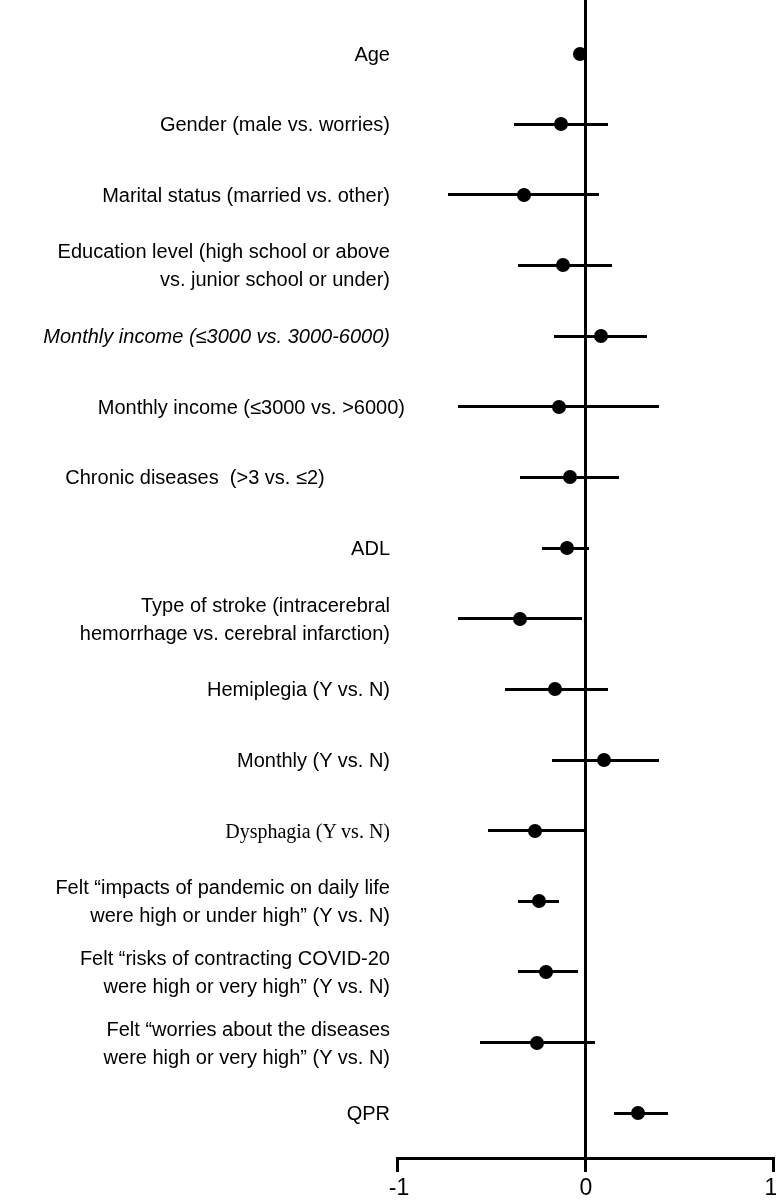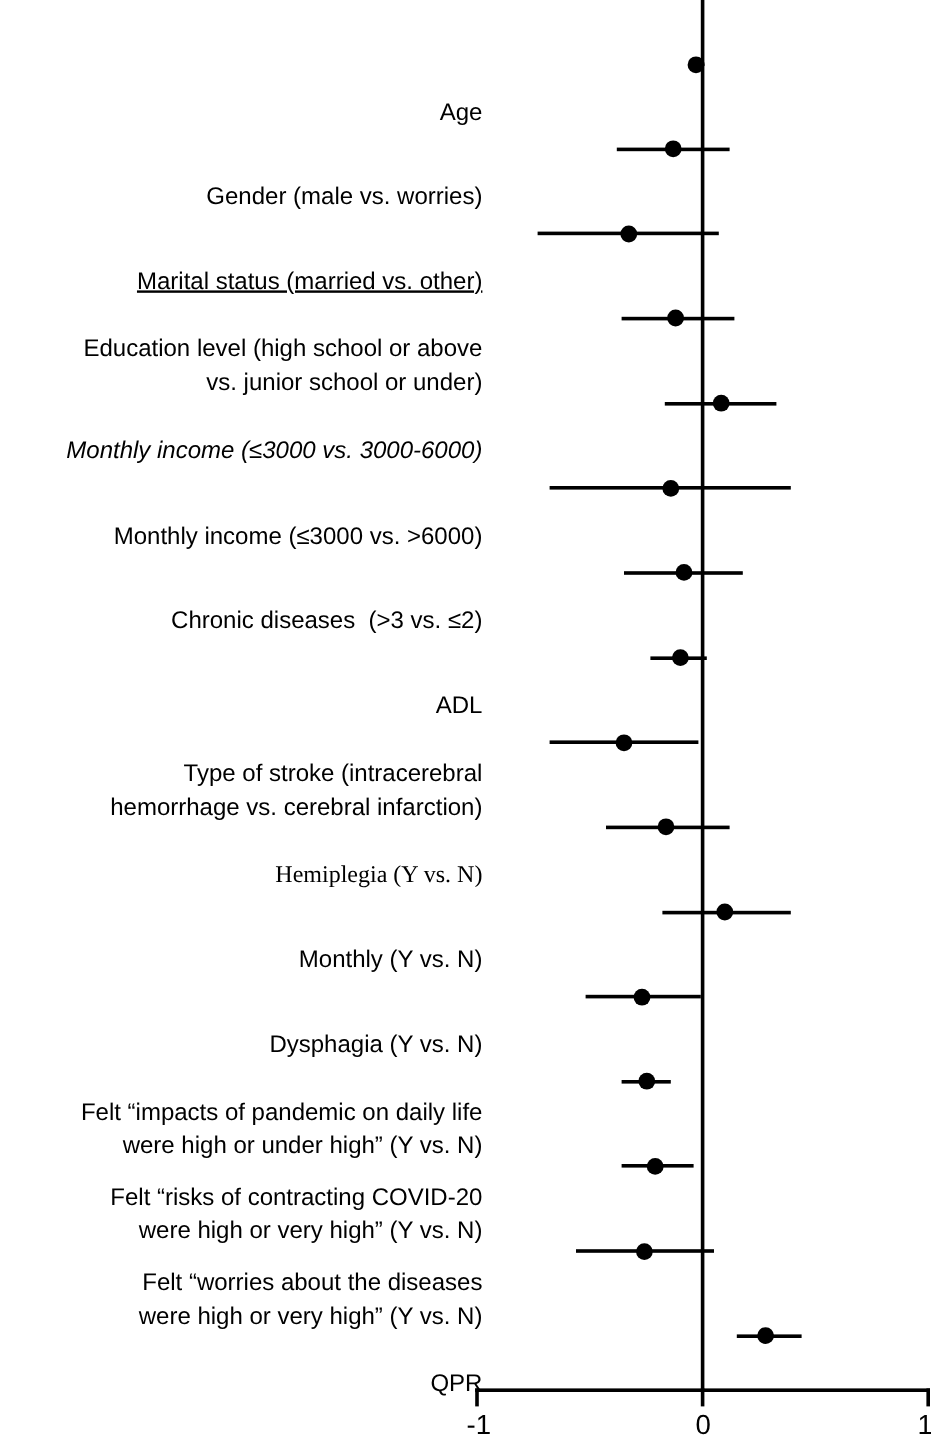--- a/index.html
+++ b/index.html
@@ -9,24 +9,23 @@
     font-family:"Liberation Sans", sans-serif;
     overflow:hidden;
   }
   .zero-line { position:absolute; left:584px; top:0; width:3px; height:1160px; background:#000; }
   .axis-line { position:absolute; left:396px; top:1157px; width:379px; height:3px; background:#000; }
   .tick-mark { position:absolute; top:1157px; width:3px; height:15px; background:#000; }
   .tick-label { position:absolute; top:1174px; font-size:23px; transform:translateX(-50%); }
   .tm0 { left:396px; } .tm1 { left:584px; } .tm2 { left:772px; }
   .tl0 { left:399px; } .tl1 { left:586px; } .tl2 { left:771px; }
   .row-label {
-    position:absolute; left:12px; width:390px; text-align:right;
+    position:absolute; left:0; width:390px; text-align:right;
     font-size:20px; line-height:28px; white-space:pre;
     transform:translateY(-50%);
-    margin-top:40px;
   }
   .ci-line { position:absolute; height:3px; background:#000; }
   .dot { position:absolute; width:14px; height:14px; border-radius:50%; background:#000; }
 </style>
 </head>
 <body>
 
 <div class="figure">
   <div class="zero-line"></div>
   <div class="axis-line"></div>
@@ -41,50 +40,50 @@
 
   <div id="rows">
       <div class="ci-line" style="left: 577.99px; width: 9.3875px; top: 52px;"></div>
       <div class="dot" style="left: 572.867px; top: 46.5px;"></div>
       <div class="row-label" style="top: 53.5px;">Age</div>
       <div class="ci-line" style="left: 514.155px; width: 93.875px; top: 122.65px;"></div>
       <div class="dot" style="left: 554.092px; top: 117.15px;"></div>
       <div class="row-label" style="top: 124.15px;">Gender (male vs. worries)</div>
       <div class="ci-line" style="left: 448.442px; width: 150.2px; top: 193.3px;"></div>
       <div class="dot" style="left: 516.543px; top: 187.8px;"></div>
-      <div class="row-label" style="top: 194.8px; text-decoration: underline;">Marital status (married vs. other)</div>
+      <div class="row-label" style="top: 194.8px;">Marital status (married vs. other)</div>
       <div class="ci-line" style="left: 517.91px; width: 93.875px; top: 263.95px;"></div>
       <div class="dot" style="left: 555.97px; top: 258.45px;"></div>
       <div class="row-label" style="top: 265.45px;">Education level (high school or above
 vs. junior school or under)</div>
       <div class="ci-line" style="left: 553.582px; width: 93.875px; top: 334.6px;"></div>
       <div class="dot" style="left: 593.52px; top: 329.1px;"></div>
       <div class="row-label" style="top: 336.1px; font-style: italic;">Monthly income (≤3000 vs. 3000-6000)</div>
       <div class="ci-line" style="left: 457.83px; width: 200.892px; top: 405.25px;"></div>
       <div class="dot" style="left: 552.215px; top: 399.75px;"></div>
-      <div class="row-label" style="top: 406.75px;">Monthly income (≤3000 vs. &gt;6000)</div>
+      <div class="row-label" style="top: 406.75px; padding-left: 15px;">Monthly income (≤3000 vs. &gt;6000)</div>
       <div class="ci-line" style="left: 519.788px; width: 99.5075px; top: 475.9px;"></div>
       <div class="dot" style="left: 563.48px; top: 470.4px;"></div>
-      <div class="row-label" style="top: 477.4px;">Chronic diseases  (&gt;3 vs. ≤2)</div>
+      <div class="row-label" style="top: 477.4px; text-align: center;">Chronic diseases  (&gt;3 vs. ≤2)</div>
       <div class="ci-line" style="left: 542.317px; width: 46.9375px; top: 546.55px;"></div>
       <div class="dot" style="left: 559.725px; top: 541.05px;"></div>
       <div class="row-label" style="top: 548.05px;">ADL</div>
       <div class="ci-line" style="left: 457.83px; width: 123.915px; top: 617.2px;"></div>
       <div class="dot" style="left: 512.788px; top: 611.7px;"></div>
       <div class="row-label" style="top: 618.7px;">Type of stroke (intracerebral
 hemorrhage vs. cerebral infarction)</div>
       <div class="ci-line" style="left: 504.767px; width: 103.262px; top: 687.85px;"></div>
       <div class="dot" style="left: 548.46px; top: 682.35px;"></div>
-      <div class="row-label" style="top: 689.35px; font-family: Liberation Serif, serif;">Hemiplegia (Y vs. N)</div>
+      <div class="row-label" style="top: 689.35px;">Hemiplegia (Y vs. N)</div>
       <div class="ci-line" style="left: 551.705px; width: 107.017px; top: 758.5px;"></div>
       <div class="dot" style="left: 597.275px; top: 753px;"></div>
       <div class="row-label" style="top: 760px;">Monthly (Y vs. N)</div>
       <div class="ci-line" style="left: 487.87px; width: 95.7525px; top: 829.15px;"></div>
       <div class="dot" style="left: 527.808px; top: 823.65px;"></div>
-      <div class="row-label" style="top: 830.65px;">Dysphagia (Y vs. N)</div>
+      <div class="row-label" style="top: 830.65px; font-family: Liberation Serif, serif;">Dysphagia (Y vs. N)</div>
       <div class="ci-line" style="left: 517.91px; width: 41.305px; top: 899.8px;"></div>
       <div class="dot" style="left: 531.562px; top: 894.3px;"></div>
       <div class="row-label" style="top: 901.3px;">Felt “impacts of pandemic on daily life
 were high or under high” (Y vs. N)</div>
       <div class="ci-line" style="left: 517.91px; width: 60.08px; top: 970.45px;"></div>
       <div class="dot" style="left: 539.072px; top: 964.95px;"></div>
       <div class="row-label" style="top: 971.95px;">Felt “risks of contracting COVID-20
 were high or very high” (Y vs. N)</div>
       <div class="ci-line" style="left: 480.36px; width: 114.528px; top: 1041.1px;"></div>
       <div class="dot" style="left: 529.685px; top: 1035.6px;"></div>

